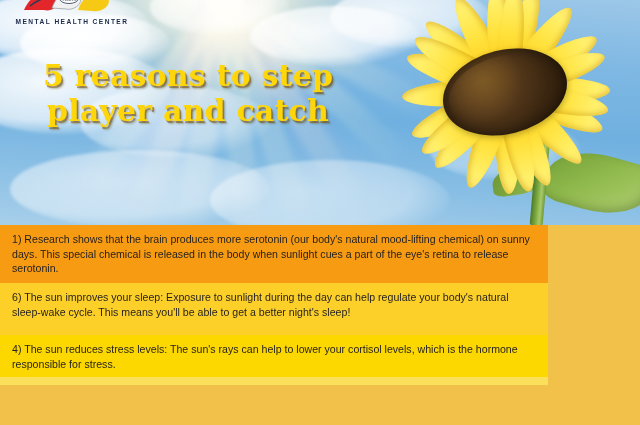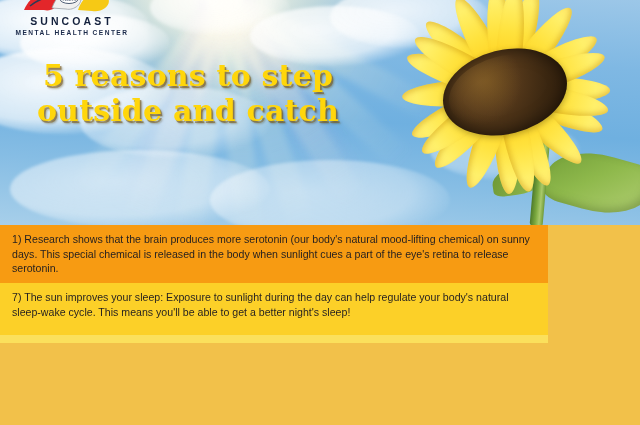--- a/index.html
+++ b/index.html
@@ -203,30 +203,30 @@
     <div class="logo">
       <svg class="logo-mark" viewBox="0 0 100 30">
         <path d="M2 24 C10 6, 26 2, 34 14 C38 20, 30 26, 22 24 Z" fill="#e3262a"></path>
         <path d="M30 22 C36 4, 52 0, 58 10 C62 17, 52 25, 44 23 Z" fill="#f0f0f0" stroke="#9aa0a6" stroke-width="0.8"></path>
         <path d="M56 24 C62 6, 78 2, 86 12 C90 19, 80 27, 70 25 Z" fill="#f6c915"></path>
         <path d="M8 20 C20 10, 40 6, 56 12" stroke="#2b3a55" stroke-width="1.6" fill="none"></path>
         <ellipse cx="47" cy="13" rx="9" ry="4.5" fill="#ffffff" stroke="#3a4a63" stroke-width="0.9"></ellipse>
         <text x="47" y="15" font-size="4.4" text-anchor="middle" fill="#2b3a55" font-family="DejaVu Sans, sans-serif">YEARS</text>
       </svg>
       <div class="logo-txt">
-        <div class="logo-name">SUNCOAST</div>
         <div class="logo-sub">MENTAL HEALTH CENTER</div>
       </div>
     </div>
 
     <div class="headline">
       <span class="ln">5 reasons to step</span>
-      <span class="ln">outside and catch</span>
+      <span class="ln">player and catch</span>
     </div>
   </div>
 
   <div class="bands">
     <div class="band band-1">1) Research shows that the brain produces more serotonin (our body's natural mood-lifting chemical) on sunny days. This special chemical is released in the body when sunlight cues a part of the eye's retina to release serotonin.</div>
-    <div class="band band-3">7) The sun improves your sleep: Exposure to sunlight during the day can help regulate your body's natural sleep-wake cycle. This means you'll be able to get a better night's sleep!</div>
+    <div class="band band-3">6) The sun improves your sleep: Exposure to sunlight during the day can help regulate your body's natural sleep-wake cycle. This means you'll be able to get a better night's sleep!</div>
+    <div class="band band-4">4) The sun reduces stress levels: The sun's rays can help to lower your cortisol levels, which is the hormone responsible for stress.</div>
     <div class="band-foot"></div>
   </div>
 
 </div>
 
 </body></html>

